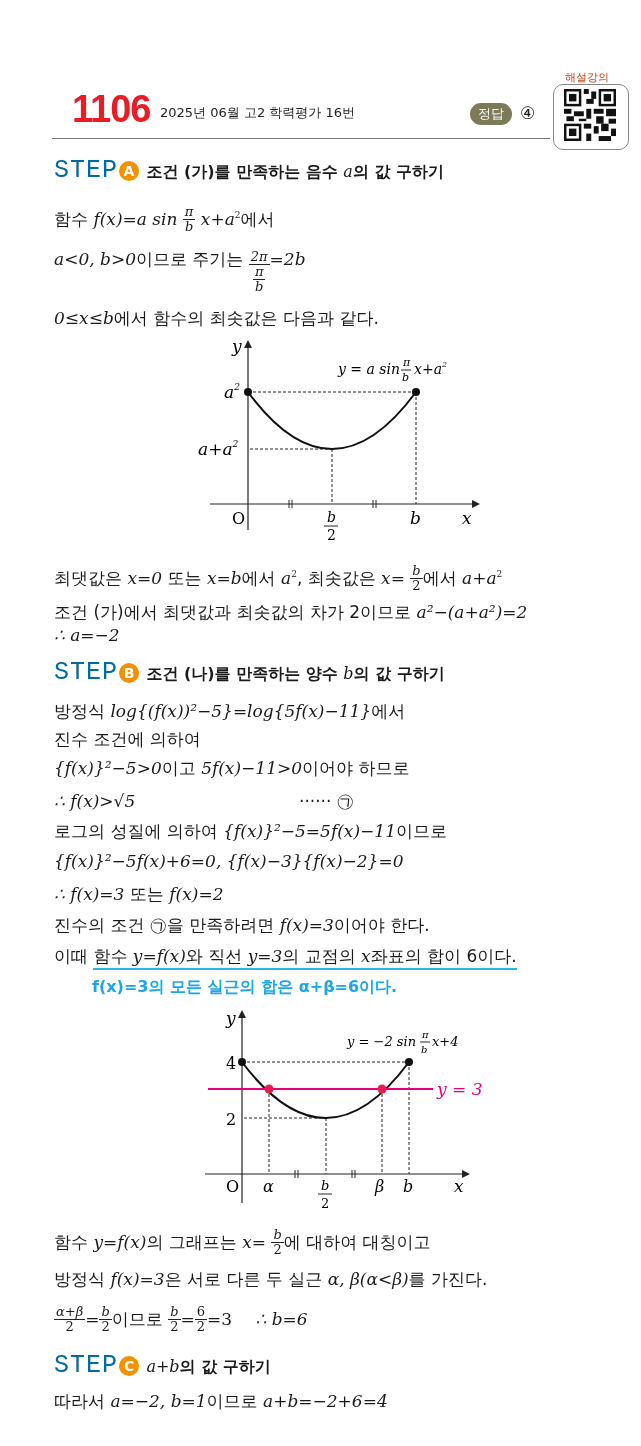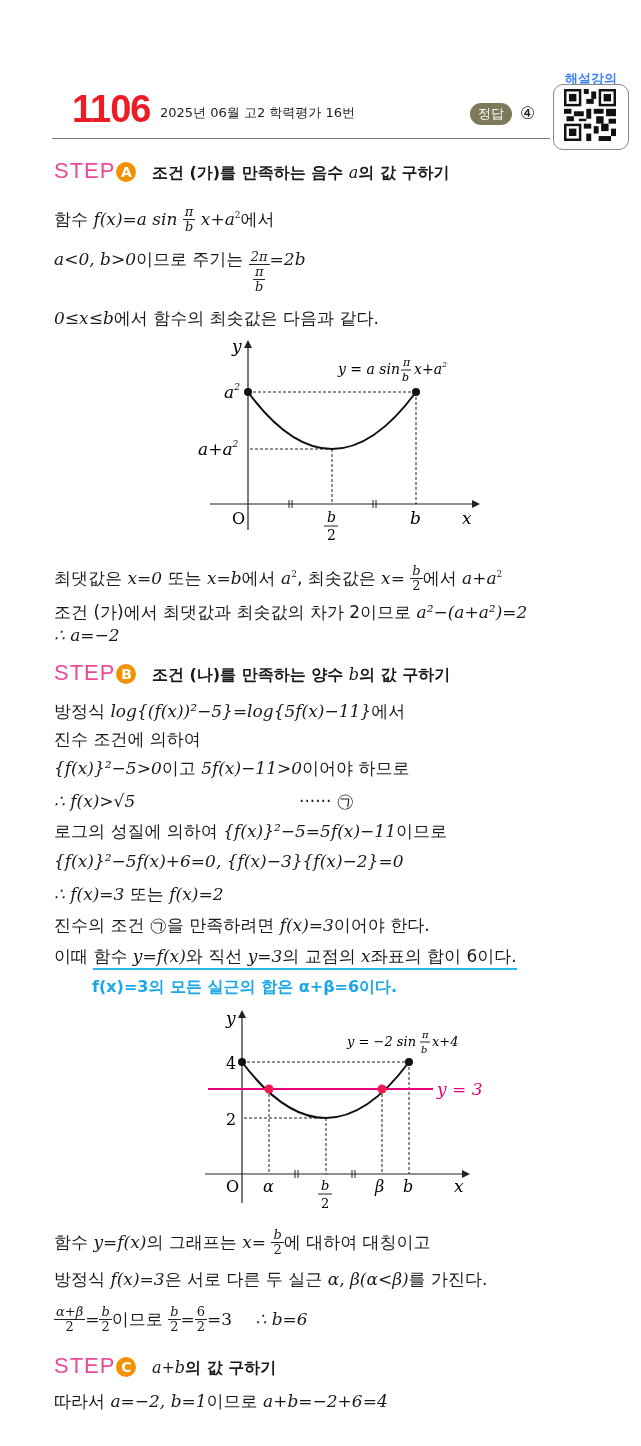--- a/index.html
+++ b/index.html
@@ -7,25 +7,25 @@
          font-family: "DejaVu Sans", "Liberation Sans", sans-serif; color: #1a1a1a; }
   .abs { position: absolute; }
   .m { font-family: "DejaVu Serif", "Liberation Serif", serif; font-style: italic; }
   .mr { font-family: "DejaVu Serif", "Liberation Serif", serif; font-style: normal; }
   .line { position: absolute; left: 54px; font-size: 17px; white-space: nowrap; line-height: 22px; }
   .num { font-family: "Liberation Sans", sans-serif; font-weight: bold; font-size: 38px; color: #ed1c24; letter-spacing: -1px; }
   .src { font-size: 13px; color: #222; }
   .hr { position: absolute; left: 52px; width: 498px; height: 1px; background: #777; }
   .badge { background: #7d7a5a; color: #fff; font-size: 13px; border-radius: 12px; padding: 2px 8px; }
   .qr-box { border: 1px solid #888; border-radius: 10px; background: #fff; }
-  .qr-title { color: #3b82f6; font-weight: bold; font-size: 13px; }
-  .step { font-family: Liberation Sans, sans-serif; color: #ec4899; font-size: 22px; letter-spacing: 1px; }
+  .qr-title { color: #c2410c; font-weight: normal; font-size: 11px; }
+  .step { font-family: Liberation Mono, monospace; color: #0369a1; font-size: 25px; letter-spacing: 1px; }
   .step-circle { display:inline-block; width:20px; height:20px; border-radius:50%; background:#f39200; color:#fff;
                  font-weight:bold; font-size:14px; text-align:center; line-height:20px; margin-left:1px; vertical-align: 1px; }
-  .step-title { font-weight: bold; font-size: 16px; margin-left: 10px; }
+  .step-title { font-weight: bold; font-size: 16px; margin-left: 2px; }
   .frac { display:inline-block; vertical-align: middle; text-align:center; font-size: 13px; line-height: 14px; }
   .frac .n { display:block; border-bottom: 1px solid #222; padding: 0 2px; }
   .frac .d { display:block; padding: 0 2px; }
   sup { font-size: 9px; }
   .note { color: #1aa7e8; font-size: 16px; font-weight: bold; }
   .uline { border-bottom: 2px solid #27b8e6; padding-bottom: 2px; }
 </style>
 </head>
 <body>
 

